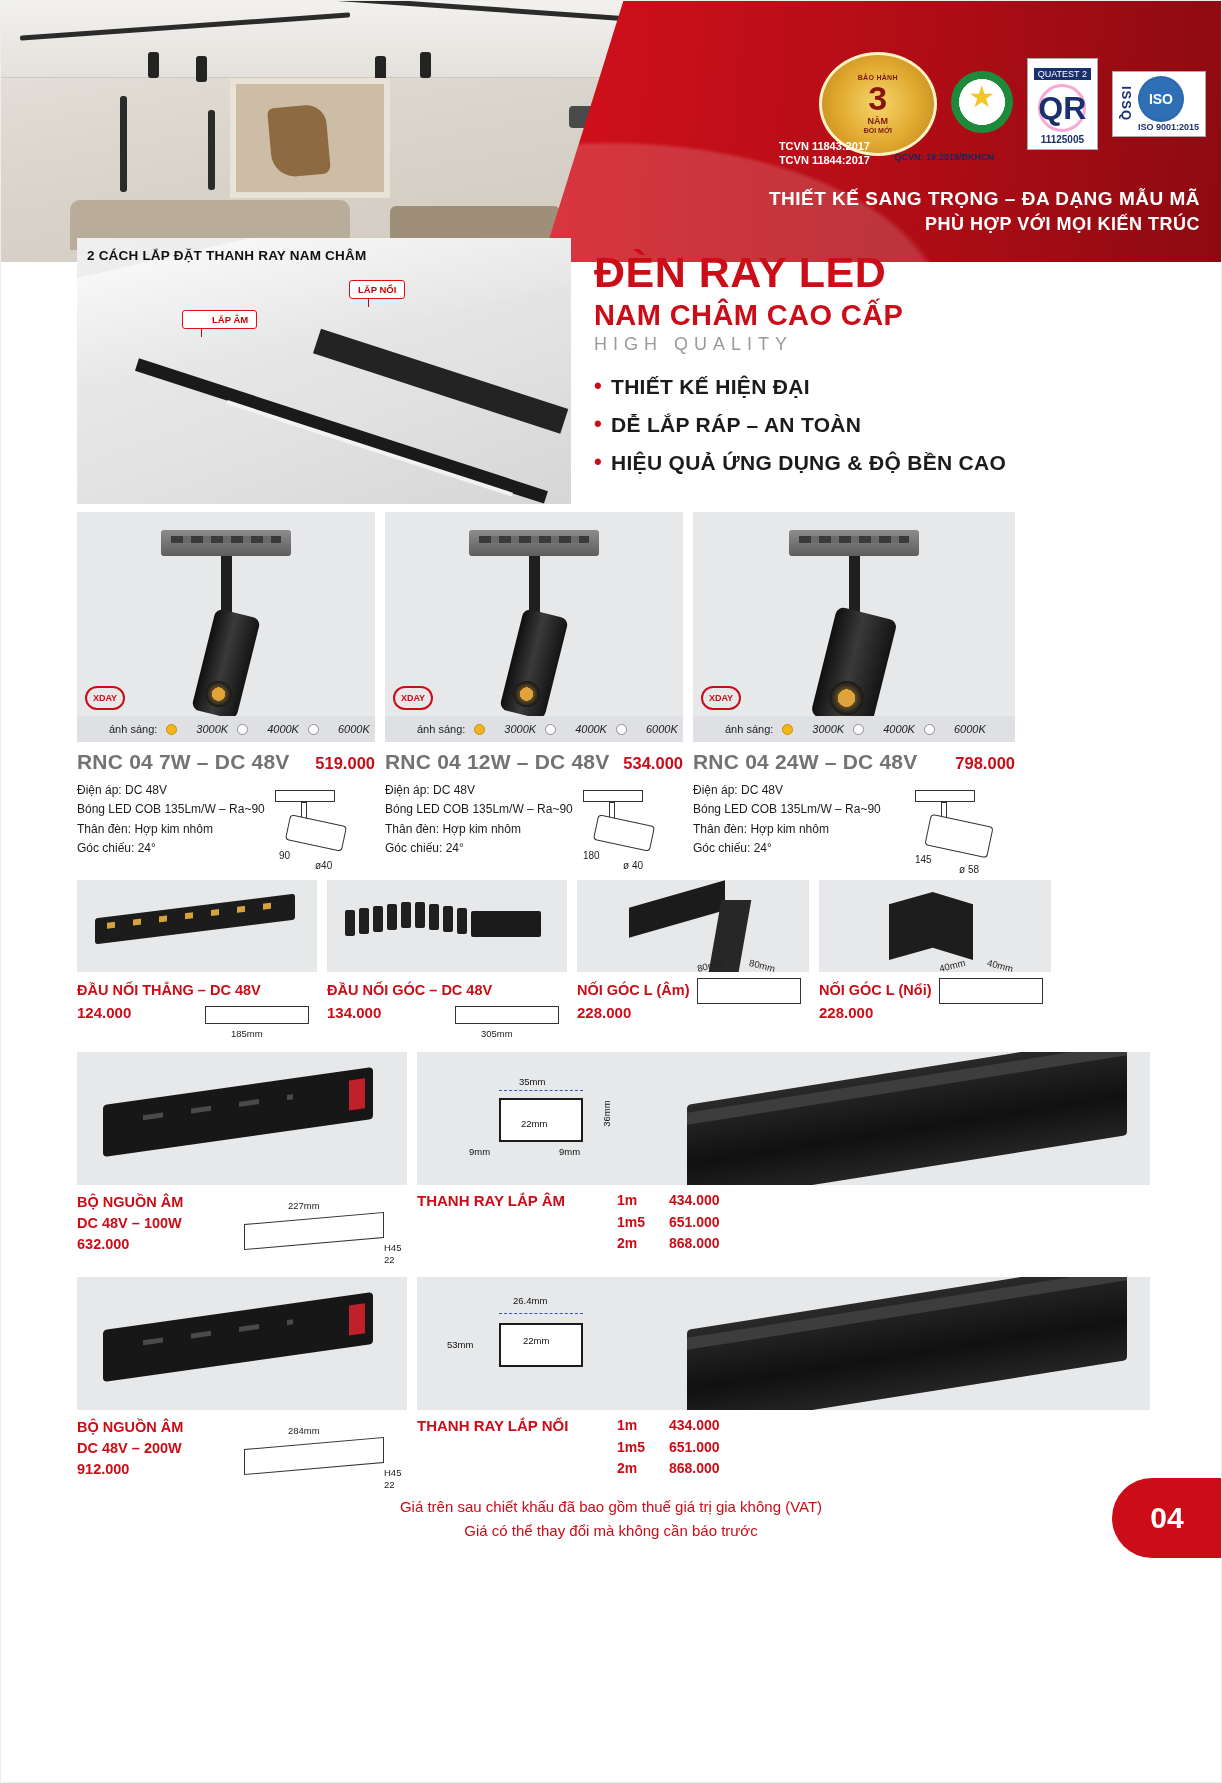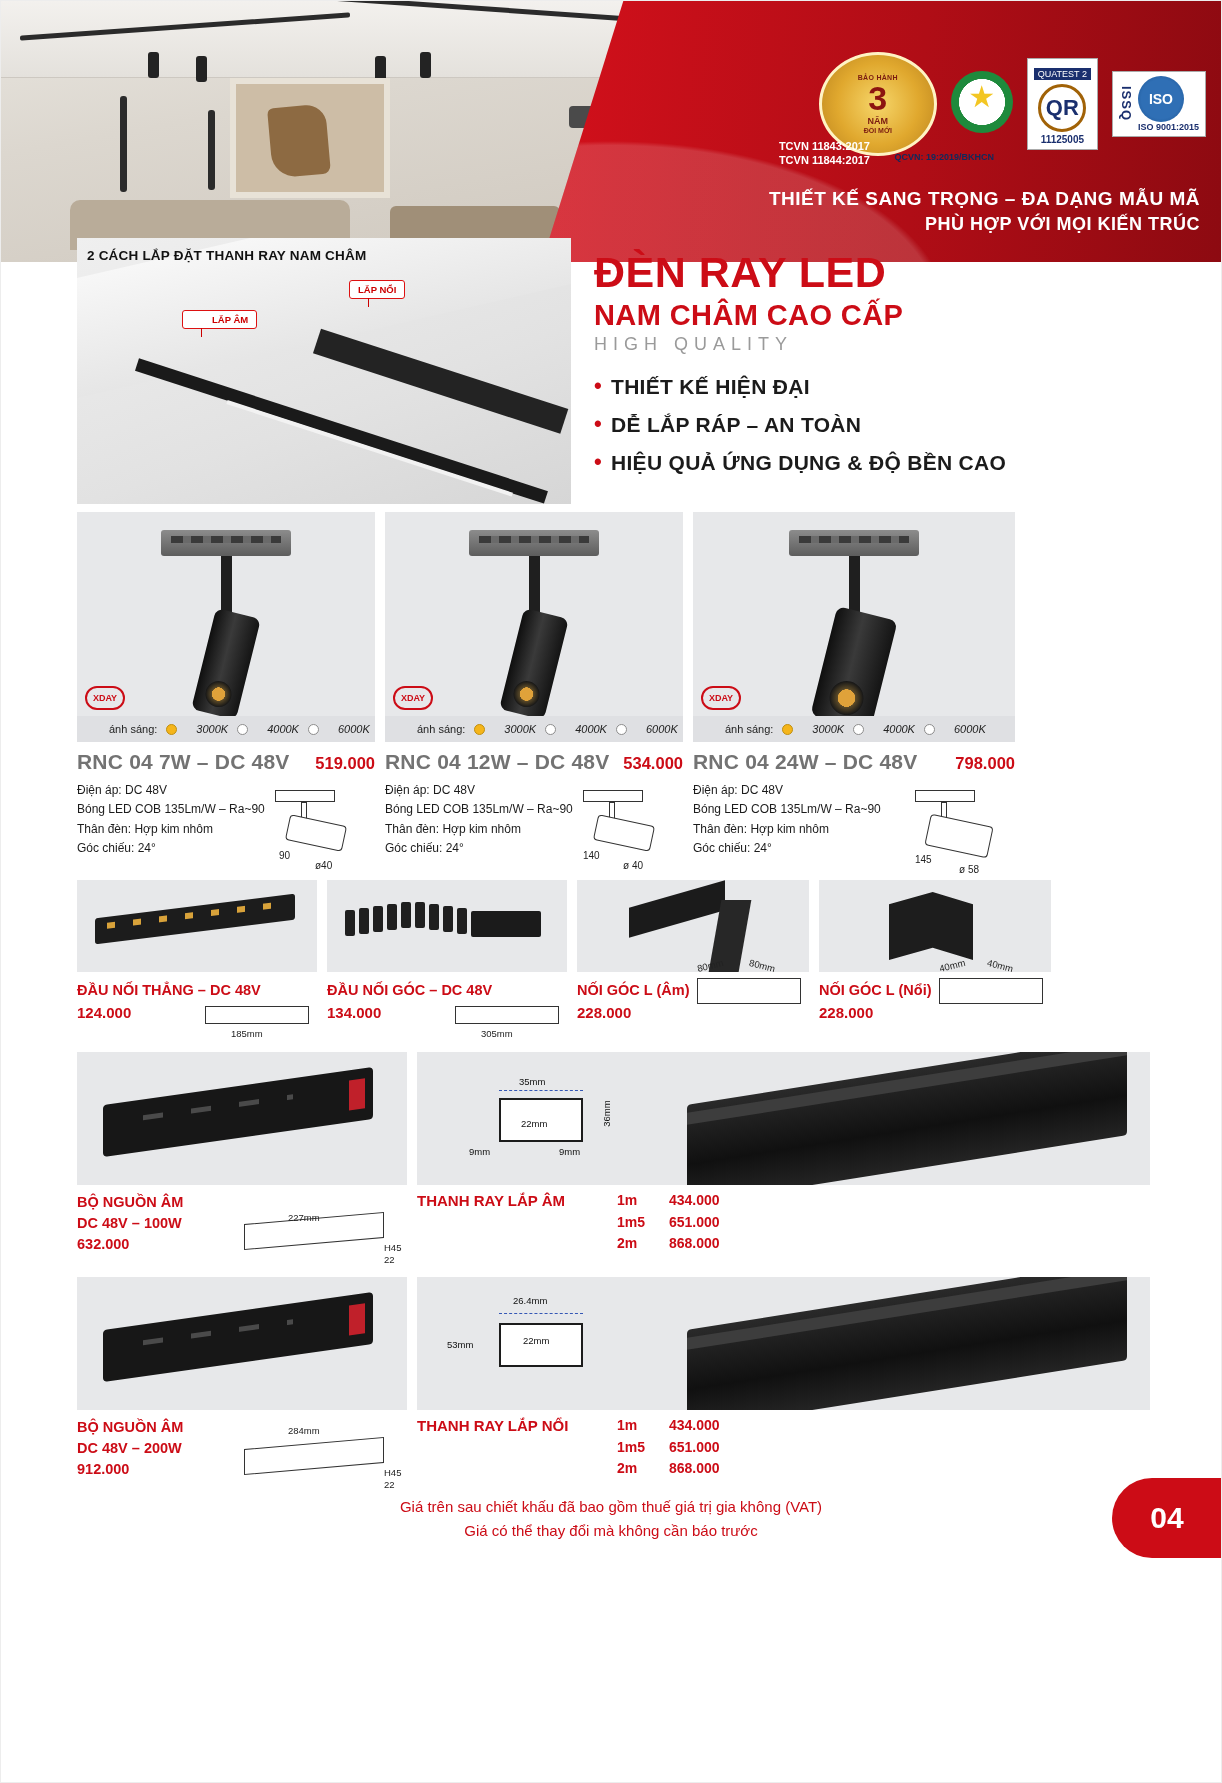--- a/index.html
+++ b/index.html
@@ -112,22 +112,22 @@
     position:relative;
   }
   .tcvn-logo:after{
     content:"★"; position:absolute; left:0; right:0; top:8px; font-size:30px; color:#f3c623;
   }
   .badge-qr {
     background:#fff; border:1px solid #aaa; padding:4px 6px; text-align:center;
   }
   .badge-qr .qt{ font-size:9px; background:#1a2f6e;color:#fff; padding:1px 4px; display:inline-block;}
   .qr-circle{
-    width:48px;height:48px;border-radius:50%;border:3px solid #a16207;
-    display:flex;align-items:center;justify-content:center;font-size:22px;font-weight:bold;
+    width:48px;height:48px;border-radius:50%;border:3px solid #f9a8d4;
+    display:flex;align-items:center;justify-content:center;font-size:32px;font-weight:bold;
     color:#1a2f6e; margin:3px auto 2px;
   }
   .badge-qr .qnum{ font-size:10px; font-weight:bold; color:#1a2f6e;}
   .badge-issq{
     background:#fff;border:1px solid #aaa; padding:4px 6px; text-align:center; display:flex; gap:4px; align-items:center;
   }
   .issq-v{ writing-mode:vertical-rl; font-size:13px; font-weight:bold; color:#1a2f6e; letter-spacing:1px;}
   .iso-circle{
     width:46px;height:46px;border-radius:50%;
     background:radial-gradient(circle,#2f6fb5 0 60%, #1a4f8c 100%);
@@ -582,21 +582,21 @@
       <div class="info-specs">
         <div>Điện áp: DC 48V</div>
         <div>Bóng LED COB 135Lm/W – Ra~90</div>
         <div>Thân đèn: Hợp kim nhôm</div>
         <div>Góc chiếu: 24°</div>
       </div>
       <div class="dim-draw">
         <div class="dim-lamp"></div>
         <div class="dim-stem"></div>
         <div class="dim-tube"></div>
-        <div class="dim-txt" style="left:22px;top:66px;">140</div>
+        <div class="dim-txt" style="left:22px;top:66px;">180</div>
         <div class="dim-txt" style="left:62px;top:76px;">ø 40</div>
       </div>
     </div>
 
     <div class="info-card wide">
       <div class="info-head">
         <span class="info-name">RNC 04  24W – DC 48V</span>
         <span class="info-price">798.000</span>
       </div>
       <div class="info-specs">
@@ -700,21 +700,21 @@
     <div class="trk-3d"></div>
   </div>
 
   <div class="drv-info di1">
     <div>BỘ NGUỒN ÂM</div>
     <div>DC 48V – 100W</div>
     <div class="price">632.000</div>
   </div>
   <div class="drv-dim dd1">
     <div class="dd-rect"></div>
-    <div class="dd-lbl" style="left:56px;top:12px;">227mm</div>
+    <div class="dd-lbl" style="left:56px;top:0;">227mm</div>
     <div class="dd-lbl" style="left:152px;top:42px;">H45</div>
     <div class="dd-lbl" style="left:152px;top:54px;">22</div>
   </div>
 
   <div class="trk-info ti1">
     <div class="trk-title">THANH RAY LẮP ÂM</div>
     <div class="trk-prices">
       <div class="row">
           <span class="ln">1m</span>
           <span>434.000</span>

